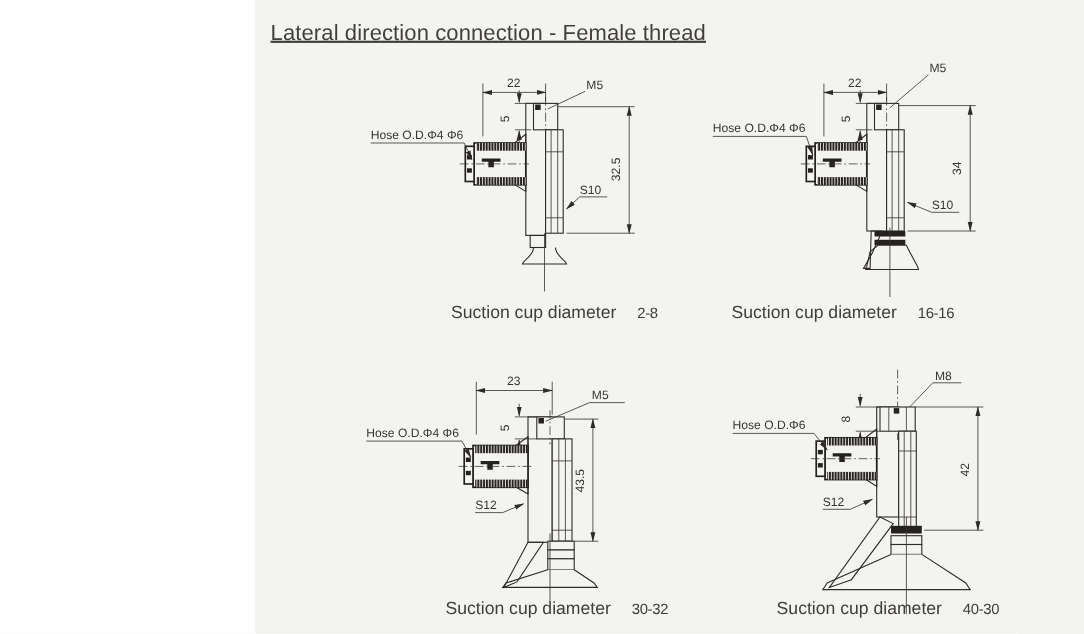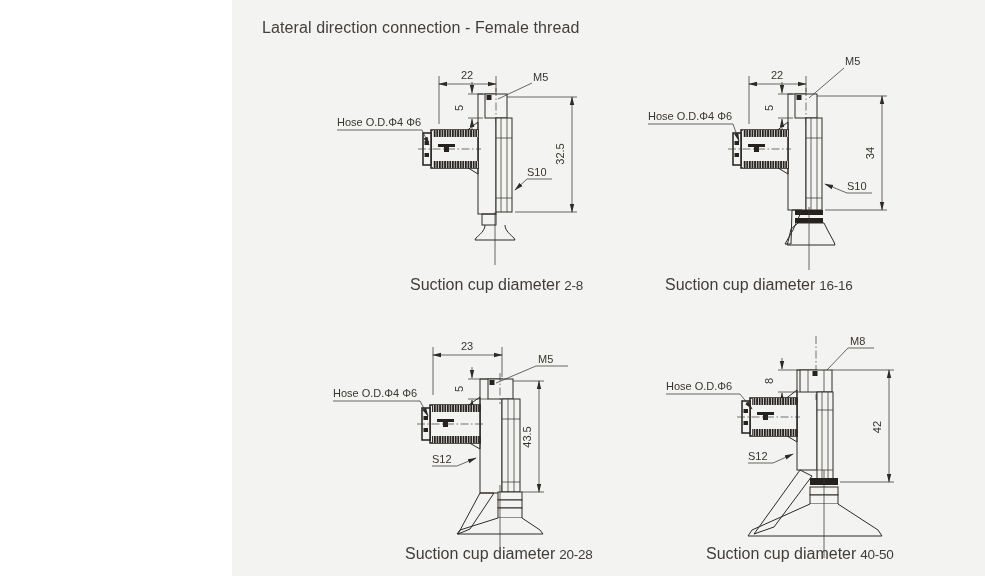--- a/index.html
+++ b/index.html
@@ -1,25 +1,25 @@
 <!DOCTYPE html>
 <html><head>
 <meta charset="utf-8">
 <style>
   html,body{margin:0;padding:0;}
   body{
     width:985px;height:576px;background:#ffffff;position:relative;
     font-family:"Liberation Sans", sans-serif;overflow:hidden;
   }
   .panel{position:absolute;left:232px;top:0;width:753px;height:576px;background:#f3f4f2;}
-  .title{position:absolute;left:262px;top:19px;font-size:16px;color:#423e3b;letter-spacing:0.1px;}
+  .title{position:absolute;left:246px;top:19px;font-size:20px;color:#423e3b;letter-spacing:0.1px;text-decoration:underline;}
   .fig{position:absolute;}
   svg text{font-family:"Liberation Sans", sans-serif;font-size:11px;fill:#38342f;}
   .caption{position:absolute;font-size:16px;color:#403c39;white-space:nowrap;z-index:5;}
-  .caption .range{font-size:13.5px;letter-spacing:-0.3px;margin-left:4px;}
+  .caption .range{font-size:13.5px;letter-spacing:-0.3px;margin-left:19px;}
   .ol{stroke:#2e2a27;stroke-width:1;fill:none;}
   .bold{stroke:#221f1c;stroke-width:1.5;fill:none;}
   .dim{stroke:#3a3631;stroke-width:0.75;fill:none;}
   .cl{stroke:#3a3631;stroke-width:0.7;fill:none;stroke-dasharray:8 2.5 1.5 2.5;}
   .thin{stroke:#3a3631;stroke-width:0.75;fill:none;}
   .dark{fill:#24211e;stroke:none;}
   .bgfill{fill:#f3f4f2;}
 </style>
 </head>
 <body>
@@ -182,21 +182,21 @@
   <rect x="168" y="165" width="24" height="8" class="ol" style="fill:#f3f4f2"></rect>
   <rect x="168" y="173" width="24" height="10" class="ol" style="fill:#f3f4f2"></rect>
   <path class="ol" d="M168,183 L130,195 L127,199 H213 L210,195 L192,183" style="fill:#f3f4f2"></path>
   <path class="ol" d="M150,158 L164,158 L140,194 L128,199 Z" fill="url(#xhatch)"></path>
   <line class="thin" x1="170" y1="150" x2="170" y2="212"></line>
   <text x="3" y="62">Hose O.D.Φ4 Φ6</text>
   <path class="dim" d="M3,66 H90"></path>
   <line class="dim" x1="90" y1="66" x2="98" y2="81" marker-end="url(#arr)"></line>
 </svg>
 <div class="caption" style="left:405px;top:545px">
-  <span>Suction cup diameter</span><span class="range">20-28</span>
+  <span>Suction cup diameter</span><span class="range">30-32</span>
 </div>
 
 <svg class="fig" style="left:660px;top:330px" width="300" height="235" viewBox="0 0 300 235">
 
   <path class="cl" d="M156,6 V70"></path>
   <path class="dim" d="M166,41 L188,18 H214"></path>
   <text x="190" y="15">M8</text>
 
   <rect x="137" y="40" width="20" height="100" fill="url(#hatch)" class="ol"></rect>
   <rect x="140" y="40" width="32" height="22" class="ol" style="fill:#f3f4f2"></rect>
@@ -234,14 +234,14 @@
   <rect x="150" y="165" width="28" height="9" class="ol" style="fill:#f3f4f2"></rect>
   <path class="ol" d="M150,174 L92,200 L88,206 H222 L218,200 L178,174" style="fill:#f3f4f2"></path>
   <path class="ol" d="M140,140 L152,146 L114,197 L94,204 Z" fill="url(#xhatch)"></path>
   <line class="thin" x1="164" y1="140" x2="164" y2="228"></line>
 
   <text x="6" y="60">Hose O.D.Φ6</text>
   <path class="dim" d="M6,64 H80"></path>
   <line class="dim" x1="80" y1="64" x2="92" y2="79" marker-end="url(#arr)"></line>
 </svg>
 <div class="caption" style="left:706px;top:545px">
-  <span>Suction cup diameter</span><span class="range">40-50</span>
+  <span>Suction cup diameter</span><span class="range">40-30</span>
 </div>
 
 </body></html>

